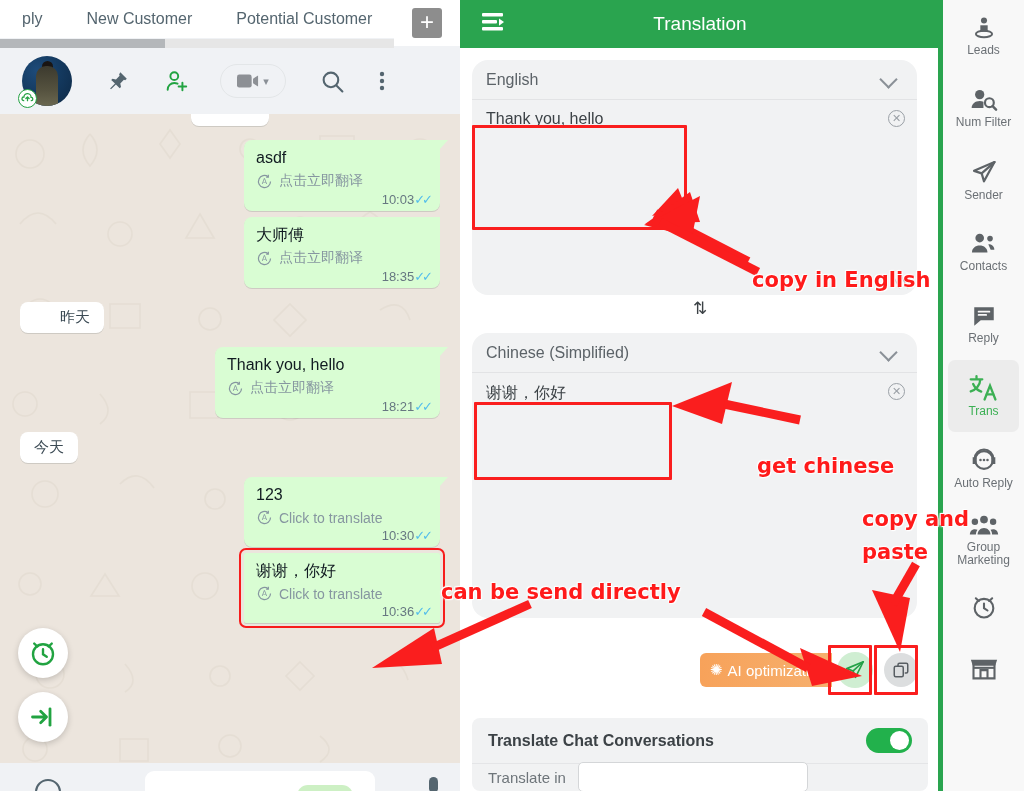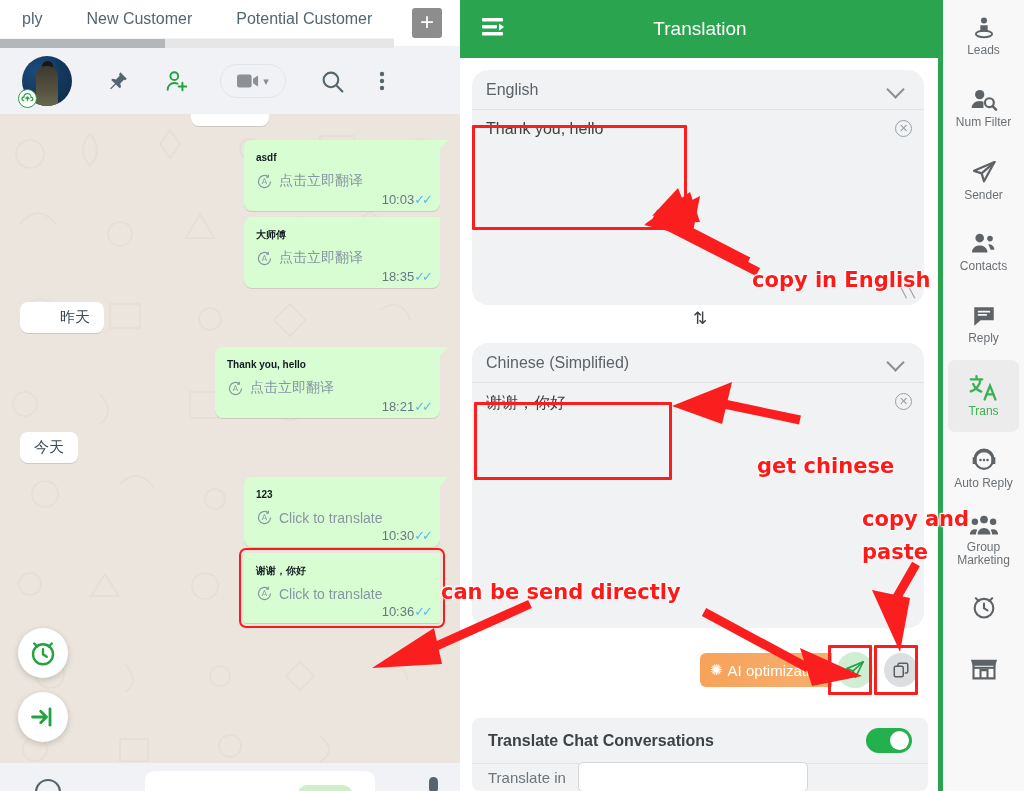--- a/index.html
+++ b/index.html
@@ -94,21 +94,21 @@
     position: relative; background: #d9fdd3; border-radius: 8px 0 8px 8px;
     padding: 8px 10px 4px 12px; width: 196px; margin-left: auto;
     margin-bottom: 6px; box-shadow: 0 1px 0.5px rgba(11,20,26,.13);
   }
   .bubble::after {
     content: ""; position: absolute; right: -8px; top: 0;
     border-top: 0 solid transparent; border-left: 9px solid #d9fdd3;
     border-bottom: 10px solid transparent;
   }
   .bubble.no-tail::after { display: none; }
-  .bubble-text { font-size: 10px; color: #111b21; line-height: 20px; font-weight: bold; }
+  .bubble-text { font-size: 16px; color: #111b21; line-height: 20px; }
   .bubble-translate {
     display: flex; align-items: center; gap: 6px;
     font-size: 14px; color: #8696a0; margin-top: 4px;
   }
   .bubble-meta {
     display: flex; align-items: center; justify-content: flex-end; gap: 0;
     font-size: 13px; color: #667781; margin-top: 2px;
   }
   .ticks { color: #53bdeb; font-size: 13px; letter-spacing: -3px; }
   .hl-box { outline: 2.5px solid #f71c1c; outline-offset: 3px; border-radius: 2px; }
@@ -141,42 +141,42 @@
     position: absolute; left: 152px; top: 14px; width: 56px; height: 22px;
     border-radius: 11px; background: #cdf0c4;
   }
 
   
   #trans-col {
     position: absolute; left: 460px; top: 0; width: 480px; height: 791px;
     background: #fff;
   }
   #trans-header {
-    height: 58px; background: #2aa44f; display: flex; align-items: center;
+    height: 48px; background: #2aa44f; display: flex; align-items: center;
     position: relative;
   }
   #trans-title {
     position: absolute; left: 0; right: 0; text-align: center;
     color: #fff; font-size: 19px;
   }
   #trans-menu-icon { margin-left: 22px; z-index: 2; }
   #engine-seg {
     margin: 12px 12px 0 12px; height: 38px; background: #d6ecd9;
     border-radius: 19px; display: flex; align-items: center; position: relative;
   }
   .engine-item {
     flex: 1; text-align: center; font-size: 16px; color: #4f5b62;
   }
   #engine-active {
     position: absolute; right: 4px; top: 3px; height: 32px; padding: 0 16px;
     background: #22a94c; border-radius: 16px; color: #fff; font-size: 16px;
     display: flex; align-items: center; gap: 5px;
   }
   .tbox {
-    margin: 12px 16px 0 12px; background: #f1f2f3; border-radius: 16px;
+    margin: 12px 23px 0 12px; background: #f1f2f3; border-radius: 16px;
     position: relative;
   }
   #tbox-src { height: 235px; }
   #tbox-dst { height: 285px; }
   .tbox-lang-row {
     height: 40px; display: flex; align-items: center; padding: 0 14px;
     border-bottom: 1px solid #e2e3e5; position: relative;
   }
   .tbox-lang { font-size: 16px; color: #5c6368; }
   .chev-dn {

